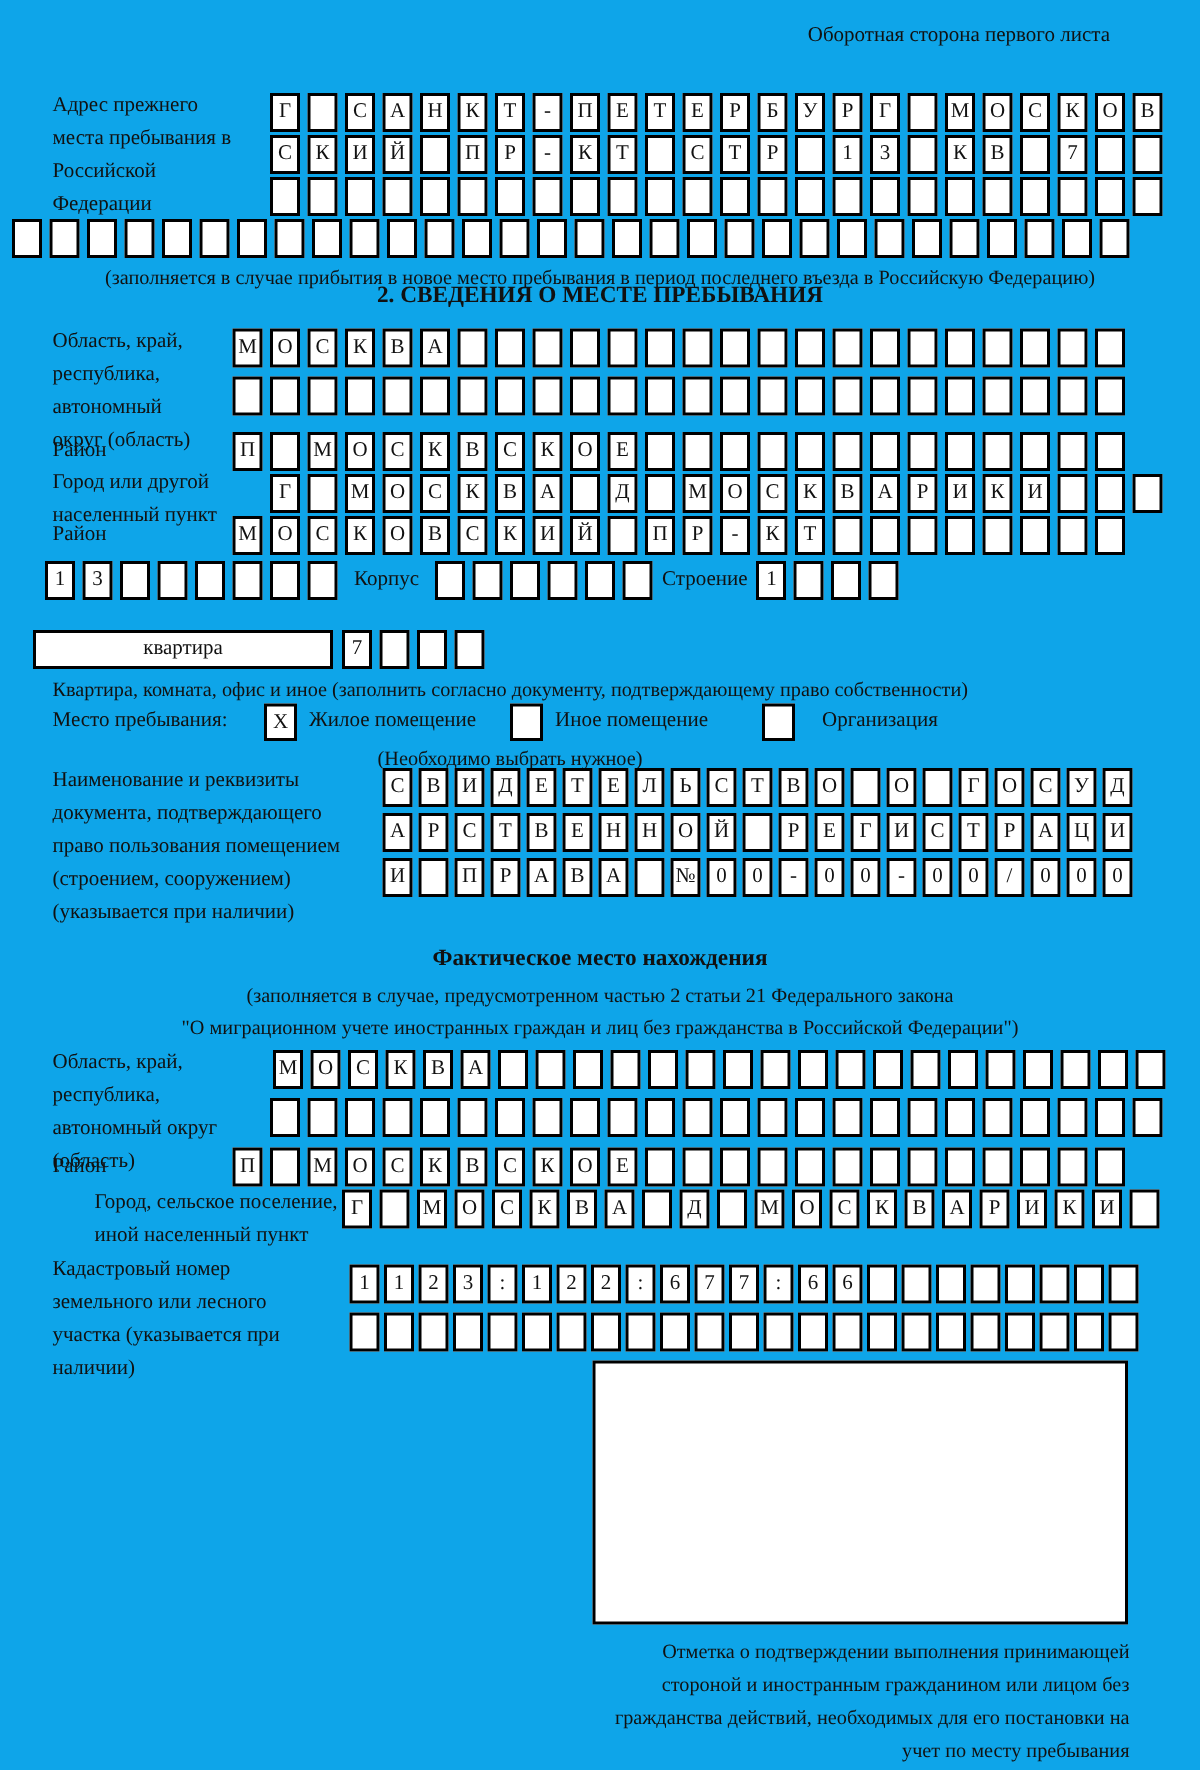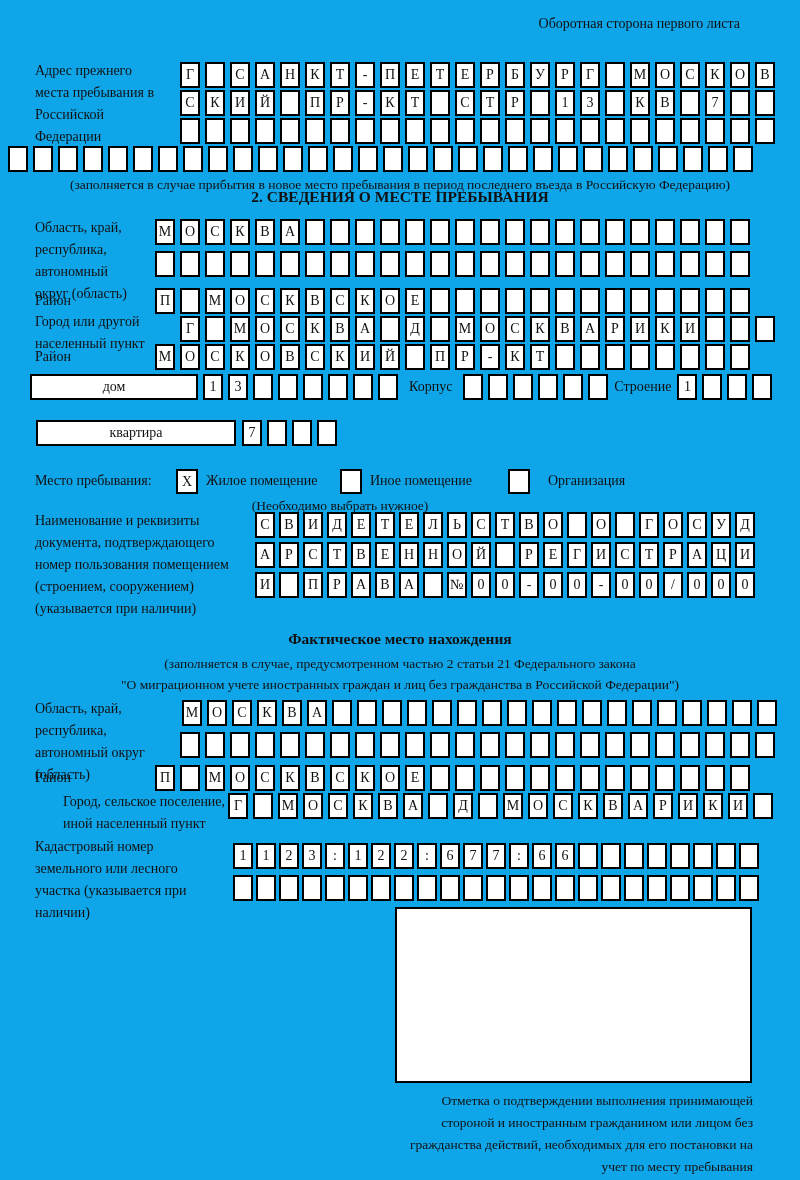--- a/index.html
+++ b/index.html
@@ -275,21 +275,20 @@
       <span class="cell"></span>
       <span class="cell"></span>
       <span class="cell"></span>
       <span class="cell"></span>
       <span class="cell"></span>
       <span class="cell"></span>
       <span class="cell"></span>
     </div>
 
   <div class="abs" style="left:30px;top:374px;display:flex;align-items:center;gap:5px;">
-    <div class="wbox" style="width:168px;">дом</div>
     <div class="cr">
         <span class="cell">1</span>
         <span class="cell">3</span>
         <span class="cell"></span>
         <span class="cell"></span>
         <span class="cell"></span>
         <span class="cell"></span>
         <span class="cell"></span>
         <span class="cell"></span>
       </div>
@@ -304,40 +303,41 @@
       </div>
     <span class="inlbl" style="margin:0 1px;">Строение</span>
     <div class="cr">
         <span class="cell">1</span>
         <span class="cell"></span>
         <span class="cell"></span>
         <span class="cell"></span>
       </div>
   </div>
 
-  <div class="abs" style="left:36px;top:420px;display:flex;align-items:flex-start;gap:6px;">
+  <div class="abs" style="left:22px;top:420px;display:flex;align-items:flex-start;gap:6px;">
     <div class="wbox" style="width:200px;">квартира</div>
     <div class="cr">
         <span class="cell">7</span>
         <span class="cell"></span>
         <span class="cell"></span>
         <span class="cell"></span>
       </div>
   </div>
+  <div class="abs cap" style="left:35px;top:450px;">Квартира, комната, офис и иное (заполнить согласно документу, подтверждающему право собственности)</div>
 
   <div class="abs inlbl" style="left:35px;top:473px;">Место пребывания:</div>
   <div class="abs chk" style="left:176px;top:469px;">X</div>
   <div class="abs inlbl" style="left:206px;top:473px;">Жилое помещение</div>
   <div class="abs chk" style="left:340px;top:469px;"></div>
   <div class="abs inlbl" style="left:370px;top:473px;">Иное помещение</div>
   <div class="abs chk" style="left:508px;top:469px;"></div>
   <div class="abs inlbl" style="left:548px;top:473px;">Организация</div>
   <div class="abs cap center" style="left:140px;top:496px;width:400px;">(Необходимо выбрать нужное)</div>
 
-  <div class="abs lbl" style="left:35px;top:510px;width:200px;">Наименование и реквизиты документа, подтверждающего номер пользования помещением (строением, сооружением) (указывается при наличии)</div>
+  <div class="abs lbl" style="left:35px;top:510px;width:200px;">Наименование и реквизиты документа, подтверждающего право пользования помещением (строением, сооружением) (указывается при наличии)</div>
   <div class="abs cr" style="left:255px;top:512px;gap:4px;">
       <span class="cell">С</span>
       <span class="cell">В</span>
       <span class="cell">И</span>
       <span class="cell">Д</span>
       <span class="cell">Е</span>
       <span class="cell">Т</span>
       <span class="cell">Е</span>
       <span class="cell">Л</span>
       <span class="cell">Ь</span>

